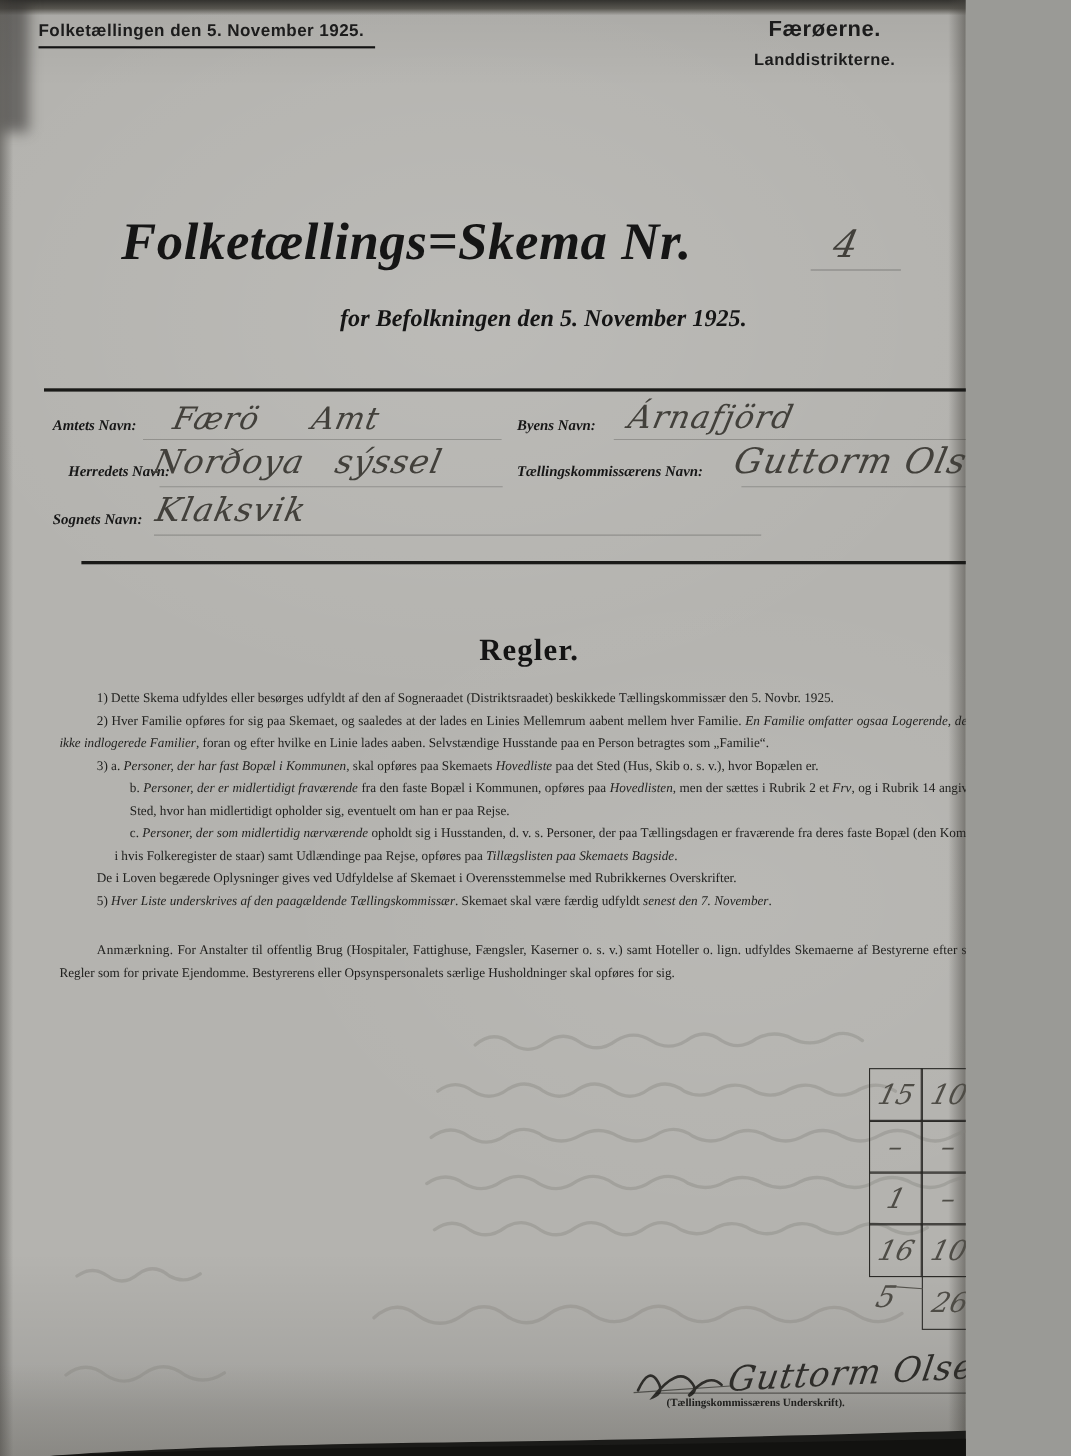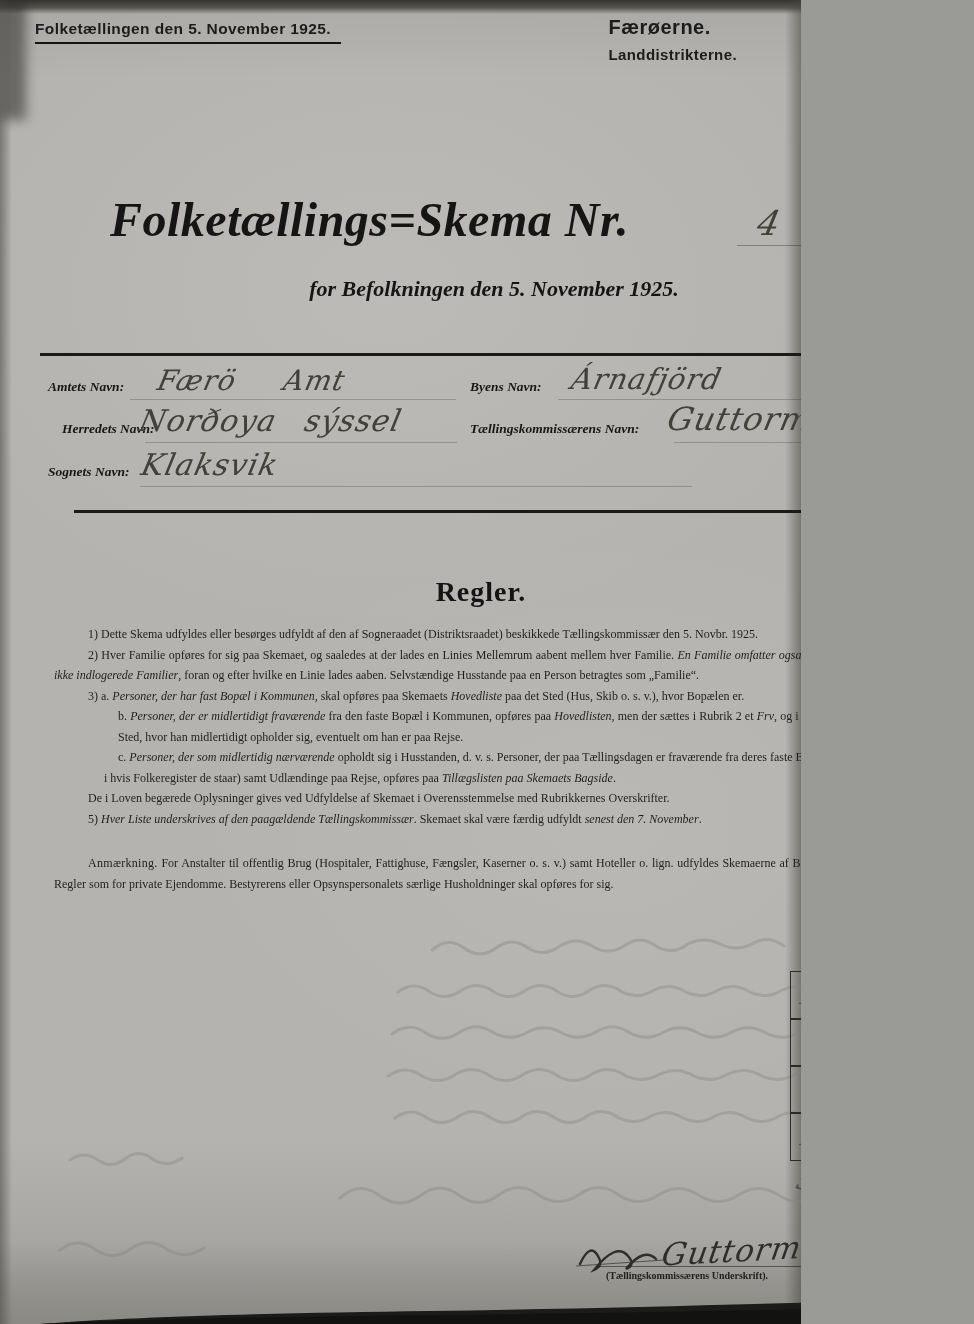--- a/index.html
+++ b/index.html
@@ -1,37 +1,37 @@
 <!DOCTYPE html>
 <html><head>
 <meta charset="utf-8">
 <style>
   html,body{margin:0;padding:0;background:#9a9a96;}
-  .page{position:relative;width:801px;height:1324px;overflow:hidden;
+  .page{position:relative;width:878px;height:1324px;overflow:hidden;
     background:#b4b3af;
     background-image:
       radial-gradient(ellipse 700px 500px at 48% 22%, rgba(255,255,255,.10), rgba(0,0,0,0) 70%),
       radial-gradient(ellipse 600px 420px at 75% 62%, rgba(255,255,255,.07), rgba(0,0,0,0) 70%),
       linear-gradient(180deg, rgba(0,0,0,.06) 0%, rgba(0,0,0,0) 6%, rgba(0,0,0,0) 86%, rgba(0,0,0,.10) 97%);
     font-family:"Liberation Serif",serif;color:#1c1c1c;}
   .abs{position:absolute;}
   
   .edge-top{left:0;top:0;width:100%;height:14px;
     background:linear-gradient(180deg,#33322f 0%,#57554f 55%,rgba(110,108,102,0) 100%);}
   .corner-tl{left:0;top:0;width:26px;height:120px;background:rgba(45,44,41,.55);filter:blur(6px);}
   .edge-left{left:0;top:0;width:12px;height:100%;
     background:linear-gradient(90deg,rgba(62,60,56,.50),rgba(62,60,56,0));}
   .edge-right{right:0;top:0;width:16px;height:100%;
     background:linear-gradient(270deg,rgba(70,68,63,.55),rgba(70,68,63,0));}
   .lower-shade{left:0;top:1240px;width:100%;height:84px;
     background:linear-gradient(180deg,rgba(80,78,72,0),rgba(80,78,72,.30));}
   
   .hdr-left{left:35px;top:20px;font-family:"Liberation Sans",sans-serif;font-weight:bold;
     font-size:15.5px;letter-spacing:.4px;border-bottom:2.5px solid #141414;padding:0 10px 4px 0;}
-  .hdr-right{right:64px;top:16px;text-align:left;font-family:"Liberation Sans",sans-serif;font-weight:bold;}
+  .hdr-right{right:64px;top:16px;text-align:center;font-family:"Liberation Sans",sans-serif;font-weight:bold;}
   .hdr-right .l1{font-size:20px;letter-spacing:.5px;}
   .hdr-right .l2{font-size:15px;margin-top:7px;letter-spacing:.4px;}
   
   .title{left:110px;top:192px;font-size:48px;font-weight:bold;font-style:italic;
     letter-spacing:.5px;white-space:nowrap;color:#151515;}
   .title-num{left:758px;top:203px;font-size:34px;}
   .title-num-line{left:737px;top:245px;width:82px;height:0;border-top:1px solid rgba(30,30,30,.35);}
   .subtitle{left:0;top:276px;width:940px;text-align:center;font-size:22px;
     font-weight:bold;font-style:italic;color:#151515;margin-left:24px;}
   

